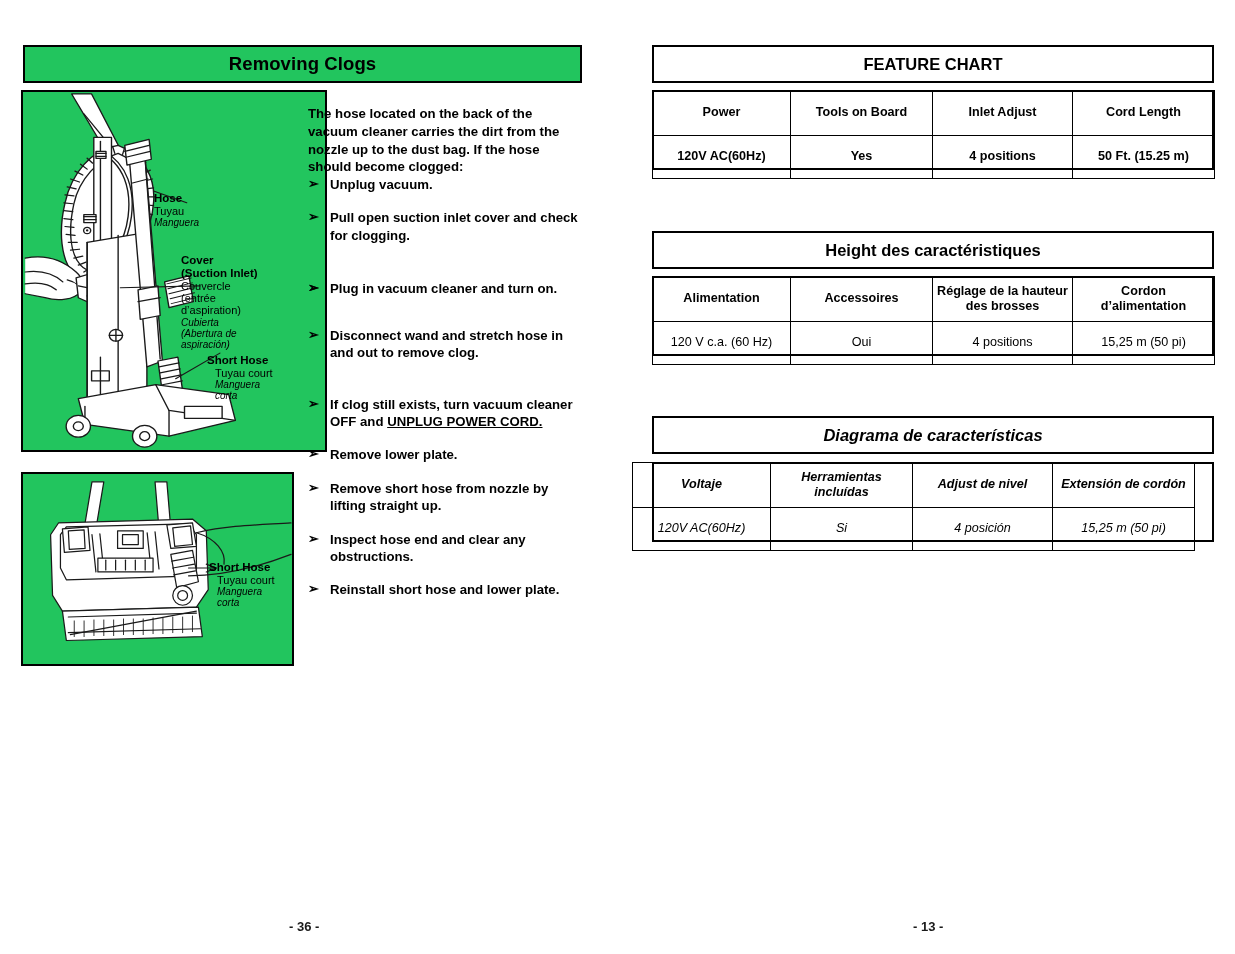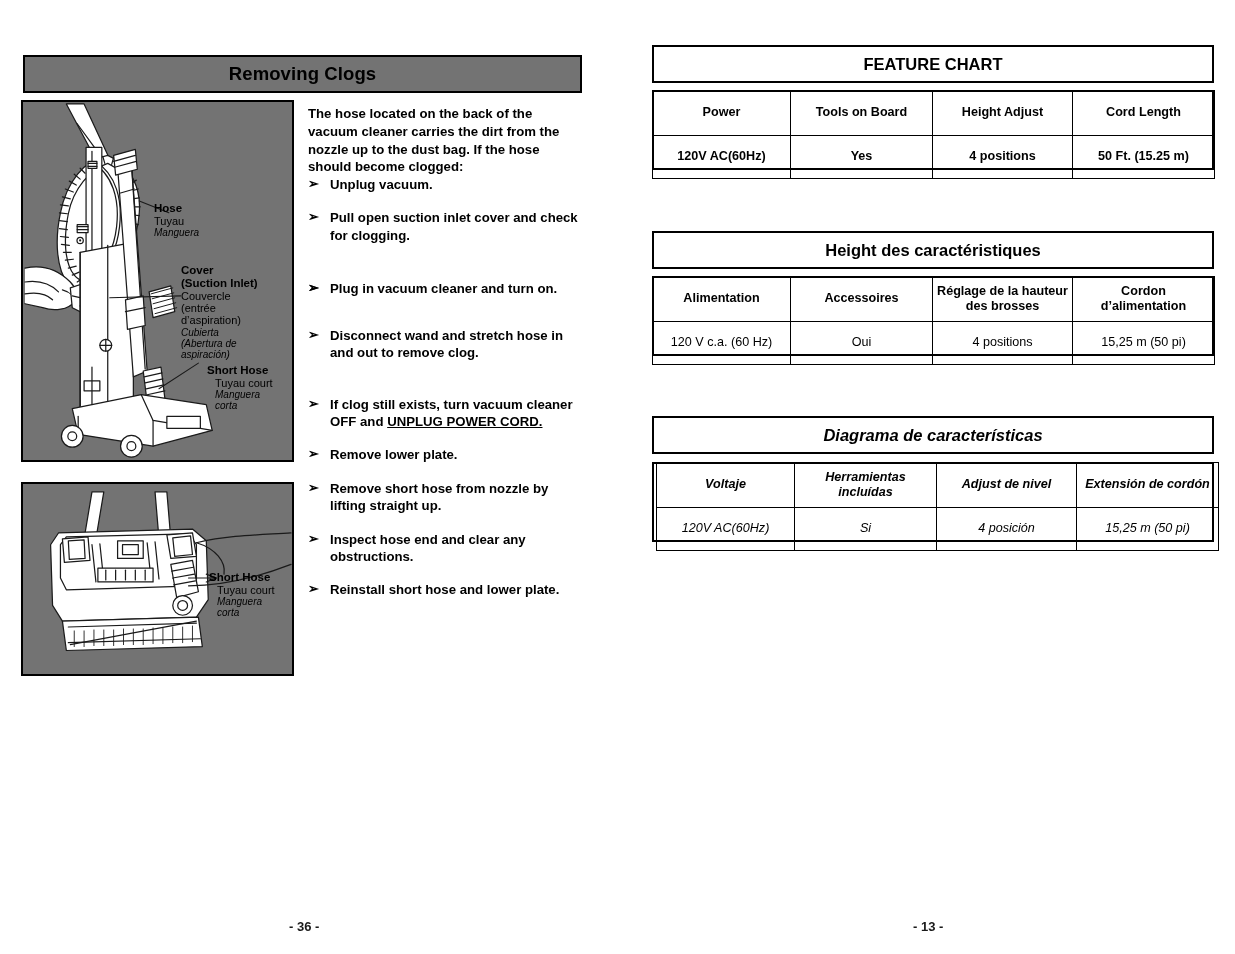--- a/index.html
+++ b/index.html
@@ -14,22 +14,21 @@
     font-family: "Liberation Sans", sans-serif;
     color: #000000;
     overflow: hidden;
   }
 
   
   .box {
     position: absolute;
     box-sizing: border-box;
     border: 2.5px solid #000;
-    background: #737373;
-    margin-top: 10px;
+    background: #22c55e;
   }
 
   
   #section-header {
     left: 23px;
     top: 45px;
     width: 559px;
     height: 38px;
     display: flex;
     align-items: center;
@@ -38,21 +37,21 @@
   #section-header .title {
     font-size: 18.5px;
     font-weight: bold;
     letter-spacing: 0.1px;
   }
 
   
   #fig-upright {
     left: 21px;
     top: 90px;
-    width: 273px;
+    width: 306px;
     height: 362px;
   }
   #fig-nozzle {
     left: 21px;
     top: 472px;
     width: 273px;
     height: 194px;
   }
   .fig-svg { display:block; width:100%; height:100%; }
 
@@ -473,21 +472,21 @@
   <colgroup>
       <col style="width:138px">
       <col style="width:142px">
       <col style="width:140px">
       <col style="width:142px">
     </colgroup>
   <tbody>
     <tr class="hdr">
       <td>Power</td>
       <td>Tools on Board</td>
-      <td>Height Adjust</td>
+      <td>Inlet Adjust</td>
       <td>Cord Length</td>
     </tr>
     <tr class="row">
       <td>120V AC(60Hz)</td>
       <td>Yes</td>
       <td>4 positions</td>
       <td>50 Ft. (15.25 m)</td>
     </tr>
   </tbody>
 </table>
@@ -516,21 +515,21 @@
       <td>4 positions</td>
       <td>15,25 m (50 pi)</td>
     </tr>
   </tbody>
 </table>
 <div class="table-frame" style="left:652px; top:276px; width:562px; height:80px;"></div>
 
 <div class="chart-title-box" style="left:652px; top:416px; width:562px; height:38px;">
   <span class="t es">Diagrama de características</span>
 </div>
-<table class="spec es" style="left:656px; top:462px; width:562px;">
+<table class="spec es" style="left:632px; top:462px; width:562px;">
   <colgroup>
       <col style="width:138px">
       <col style="width:142px">
       <col style="width:140px">
       <col style="width:142px">
     </colgroup>
   <tbody>
     <tr class="hdr">
       <td>Voltaje</td>
       <td>Herramientas incluídas</td>

